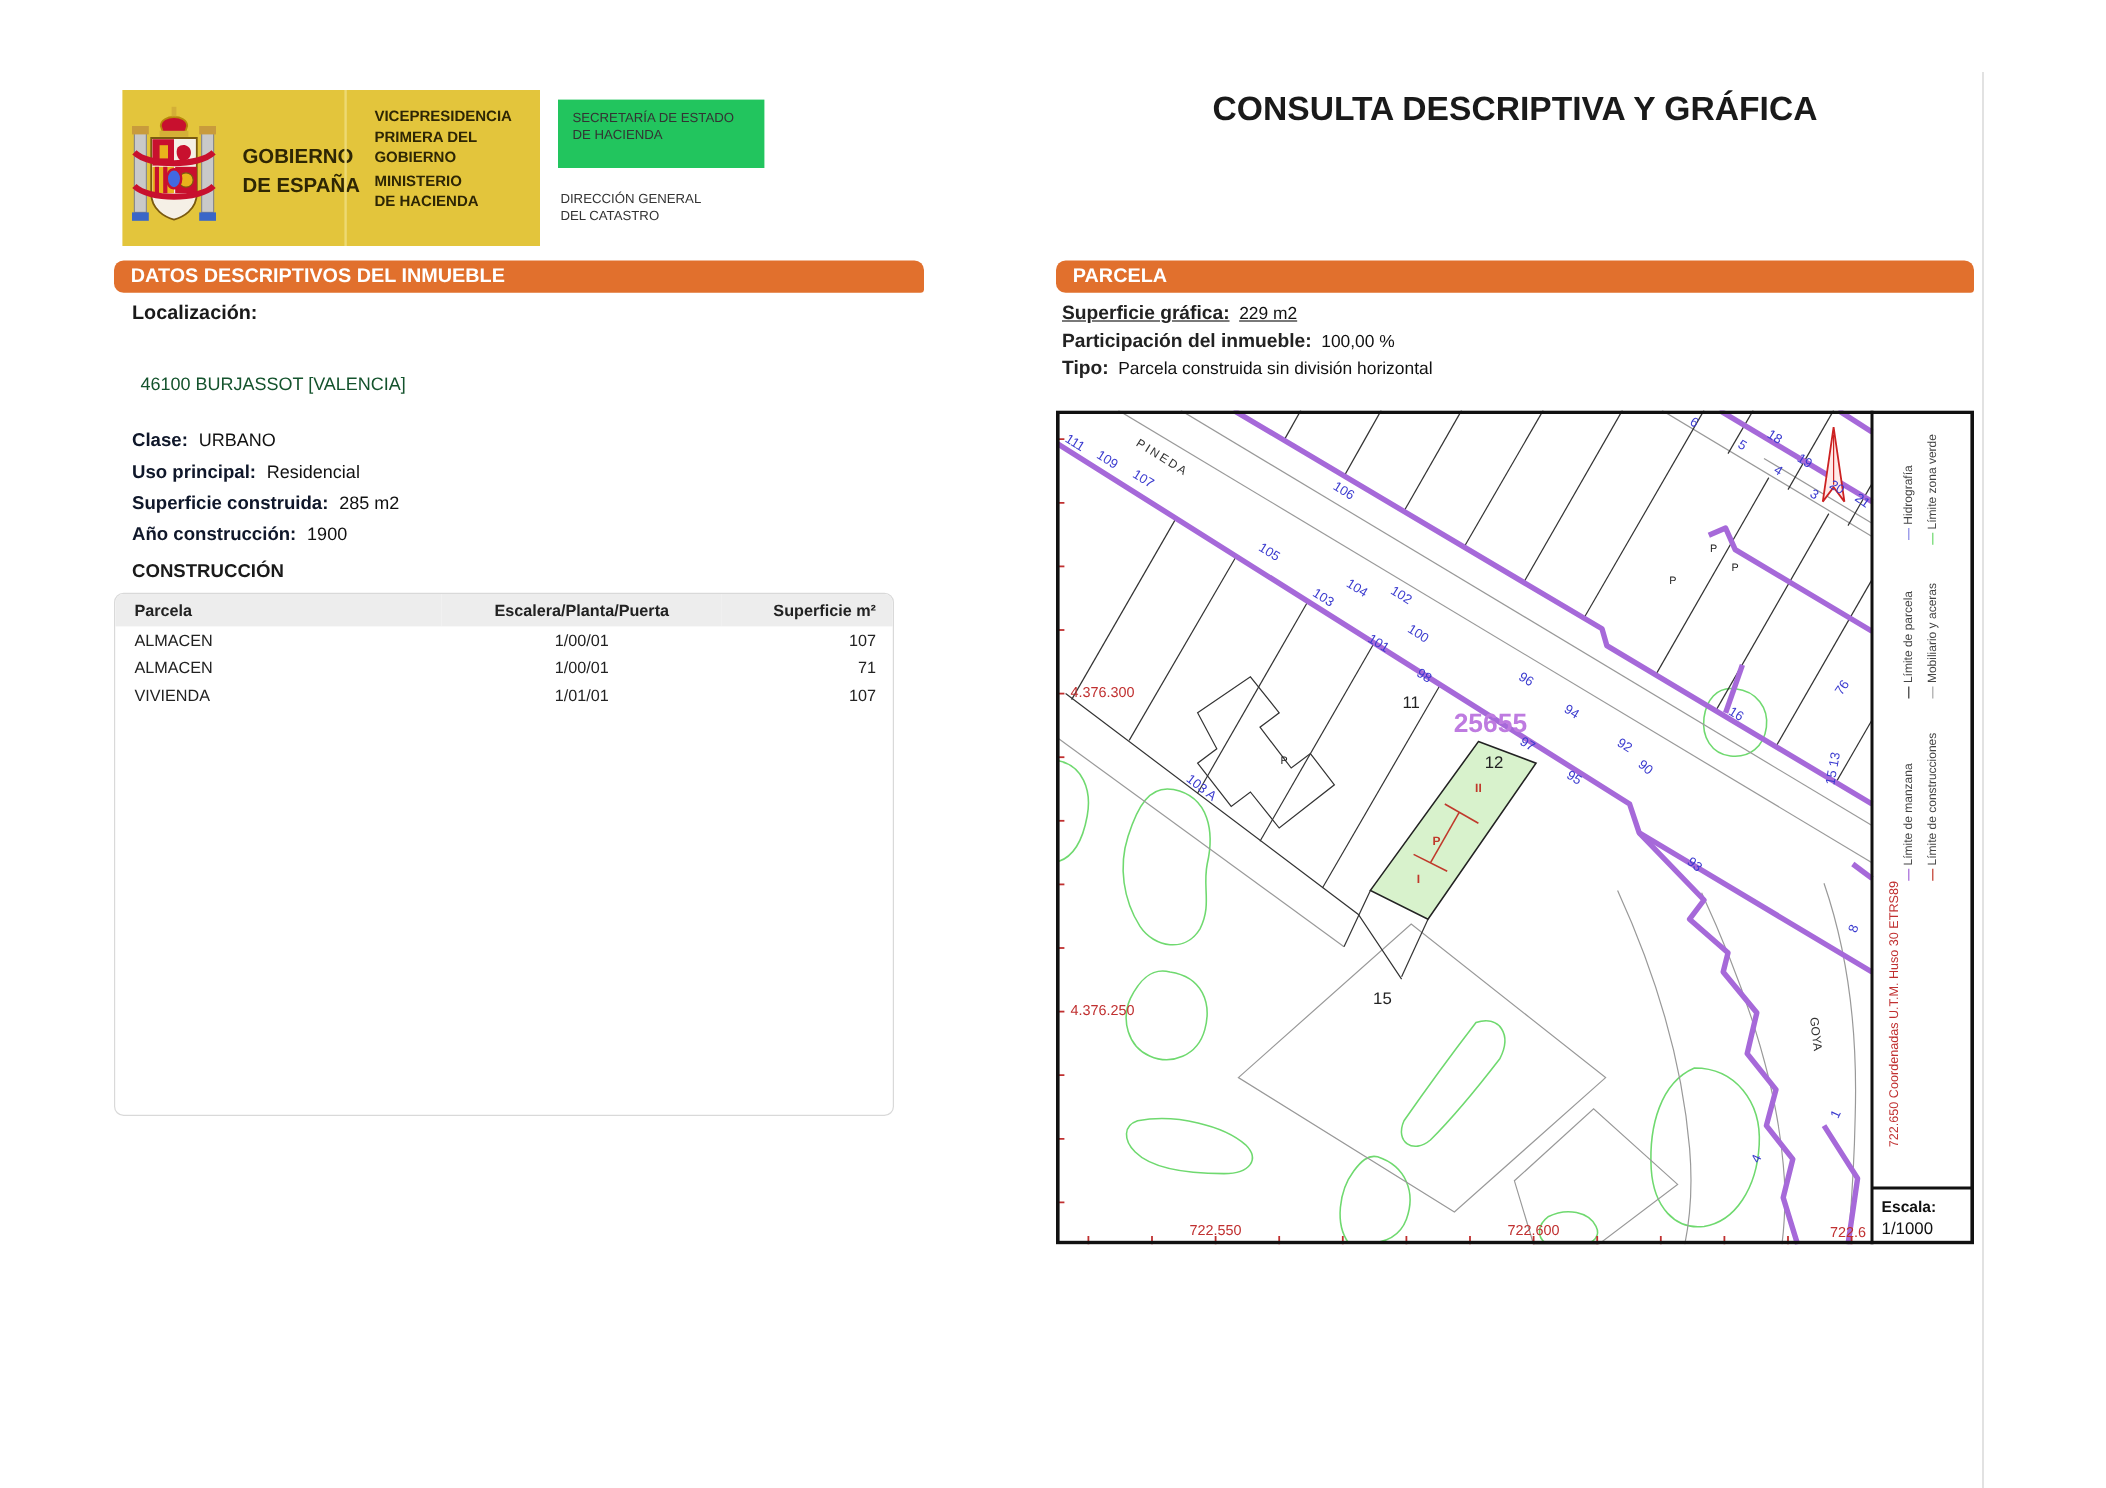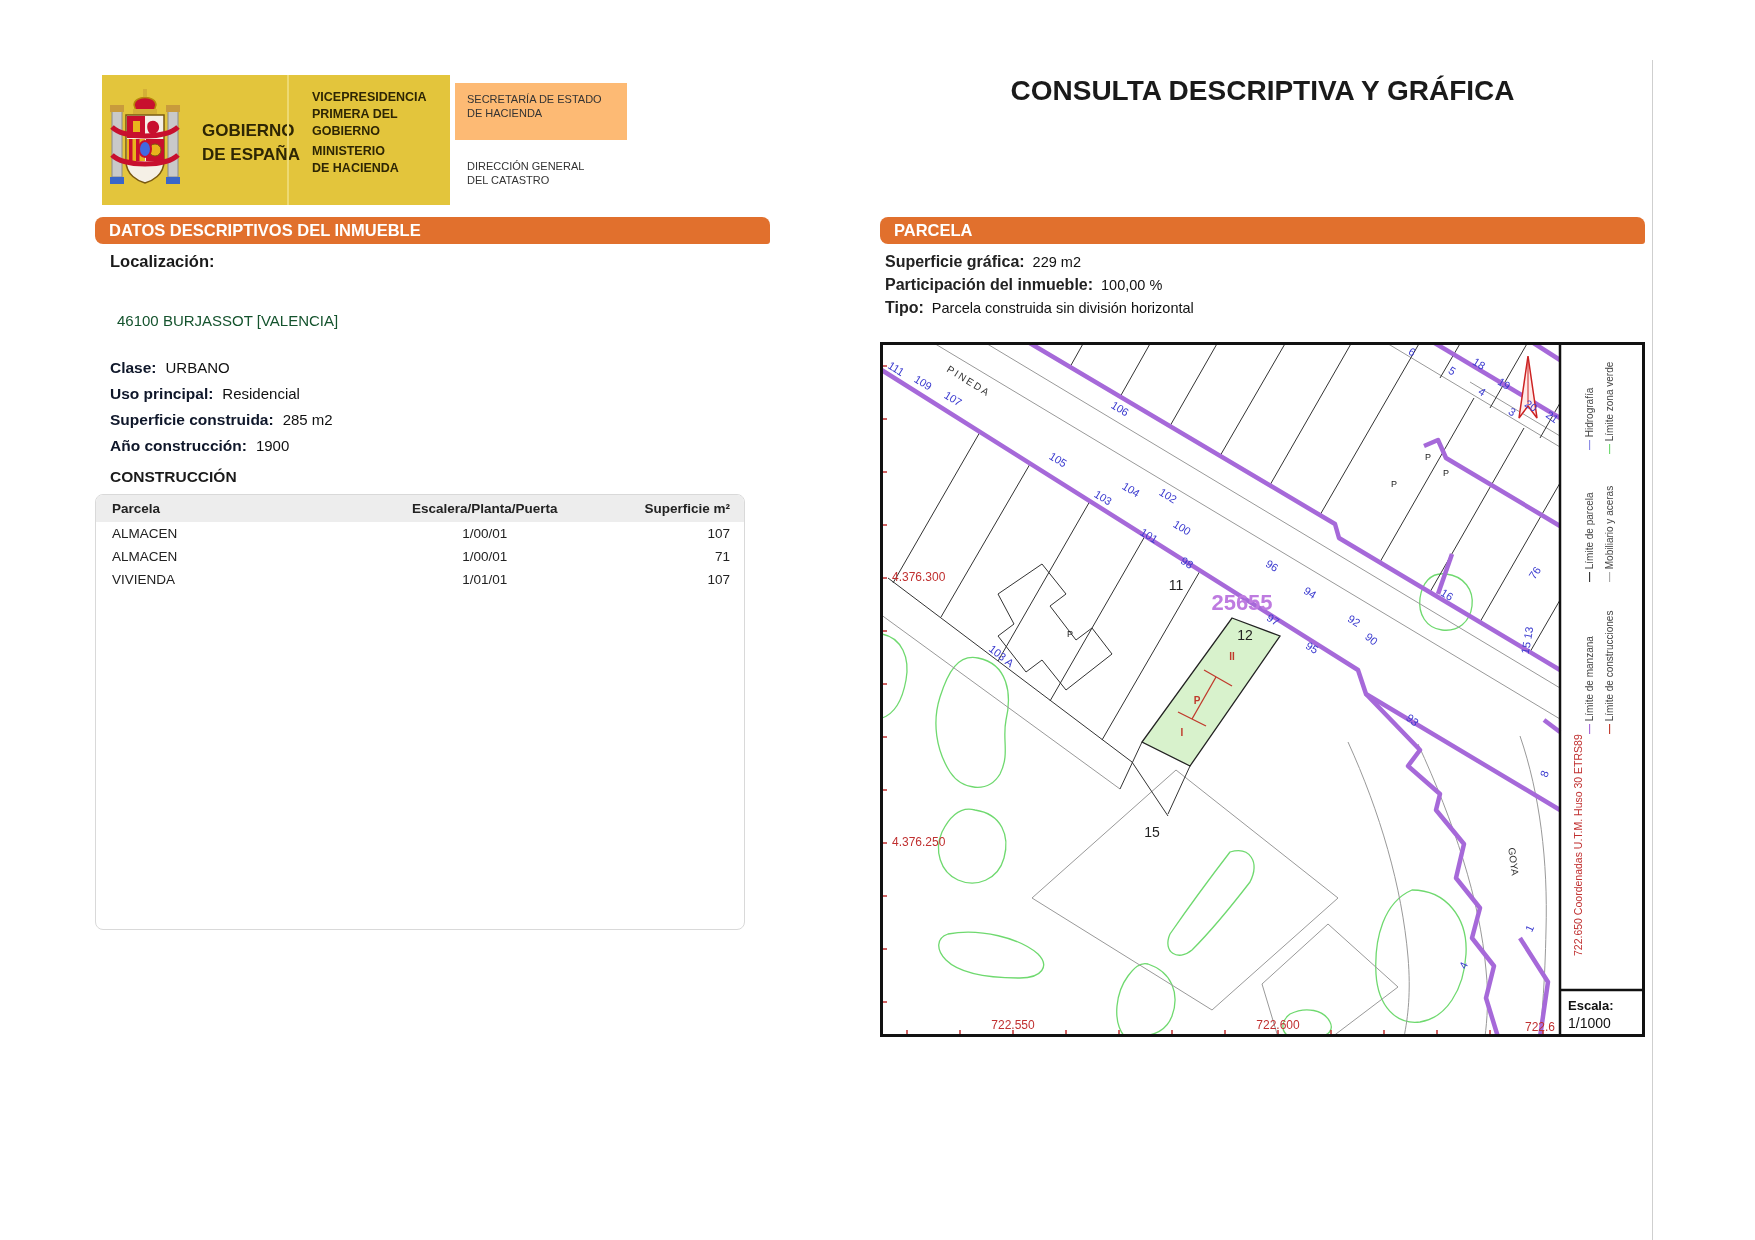--- a/index.html
+++ b/index.html
@@ -3,21 +3,21 @@
 <meta charset="utf-8">
 <style>
   html,body{margin:0;padding:0;background:#fff;}
   .page{position:relative;width:1755px;height:1240px;background:#fff;font-family:"Liberation Sans",sans-serif;overflow:hidden;}
   .abs{position:absolute;}
   
   .logo-yellow{position:absolute;left:0;top:0;width:348px;height:130px;background:#E3C53C;}
   .logo-div{position:absolute;left:185px;top:0;width:2px;height:130px;background:#EDD973;}
   .gov-name{position:absolute;left:100px;top:44px;font-size:17px;font-weight:bold;color:#2e2604;line-height:24px;}
   .dept{position:absolute;left:200px;font-size:12.5px;font-weight:bold;color:#2e2604;line-height:17px;margin-left:10px;}
-  .logo-gray{position:absolute;left:353px;top:8px;width:172px;height:57px;background:#fdba74;padding:9px 0 0 12px;box-sizing:border-box;font-size:11px;color:#333;line-height:14px;}
+  .logo-gray{position:absolute;left:363px;top:8px;width:172px;height:57px;background:#22c55e;padding:9px 0 0 12px;box-sizing:border-box;font-size:11px;color:#333;line-height:14px;}
   .logo-dir{position:absolute;left:353px;top:84px;width:172px;padding-left:12px;box-sizing:border-box;font-size:11px;color:#333;line-height:14px;}
   .title{position:absolute;left:880px;top:72px;width:765px;text-align:center;font-size:28px;font-weight:bold;color:#1a1a1a;line-height:38px;}
   
   .obar{position:absolute;top:217px;height:27px;background:#E1702D;border-radius:8px 8px 3px 8px;color:#fff;font-size:16.5px;font-weight:bold;line-height:27px;padding-left:14px;box-sizing:border-box;}
   
   .loclabel{position:absolute;left:110px;top:252px;font-size:16.5px;font-weight:bold;color:#1a1a1a;}
   .address{position:absolute;left:117px;top:312px;font-size:15px;color:#14532d;}
   .fieldrow{position:absolute;font-size:15.5px;color:#222;}
   .fieldrow .lab{font-weight:bold;color:#0f172a;}
   .fieldrow .val{font-weight:normal;color:#111;margin-left:9px;font-size:15px;}
@@ -148,21 +148,21 @@
         </tr>
         <tr>
           <td class="c1">VIVIENDA</td>
           <td class="c2">1/01/01</td>
           <td class="c3">107</td>
         </tr>
       </tbody>
     </table>
   </div>
 
-  <div class="pfield" style="left:885px;top:253px;">
+  <div class="pfield" style="left:885px;top:253px;text-decoration:underline;">
     <span class="lab">Superficie gráfica:</span><span class="val">229 m2</span>
   </div>
   <div class="pfield" style="left:885px;top:276px;">
     <span class="lab">Participación del inmueble:</span><span class="val">100,00 %</span>
   </div>
   <div class="pfield" style="left:885px;top:299px;">
     <span class="lab">Tipo:</span><span class="val">Parcela construida sin división horizontal</span>
   </div>
 
   <div class="map-wrap">

